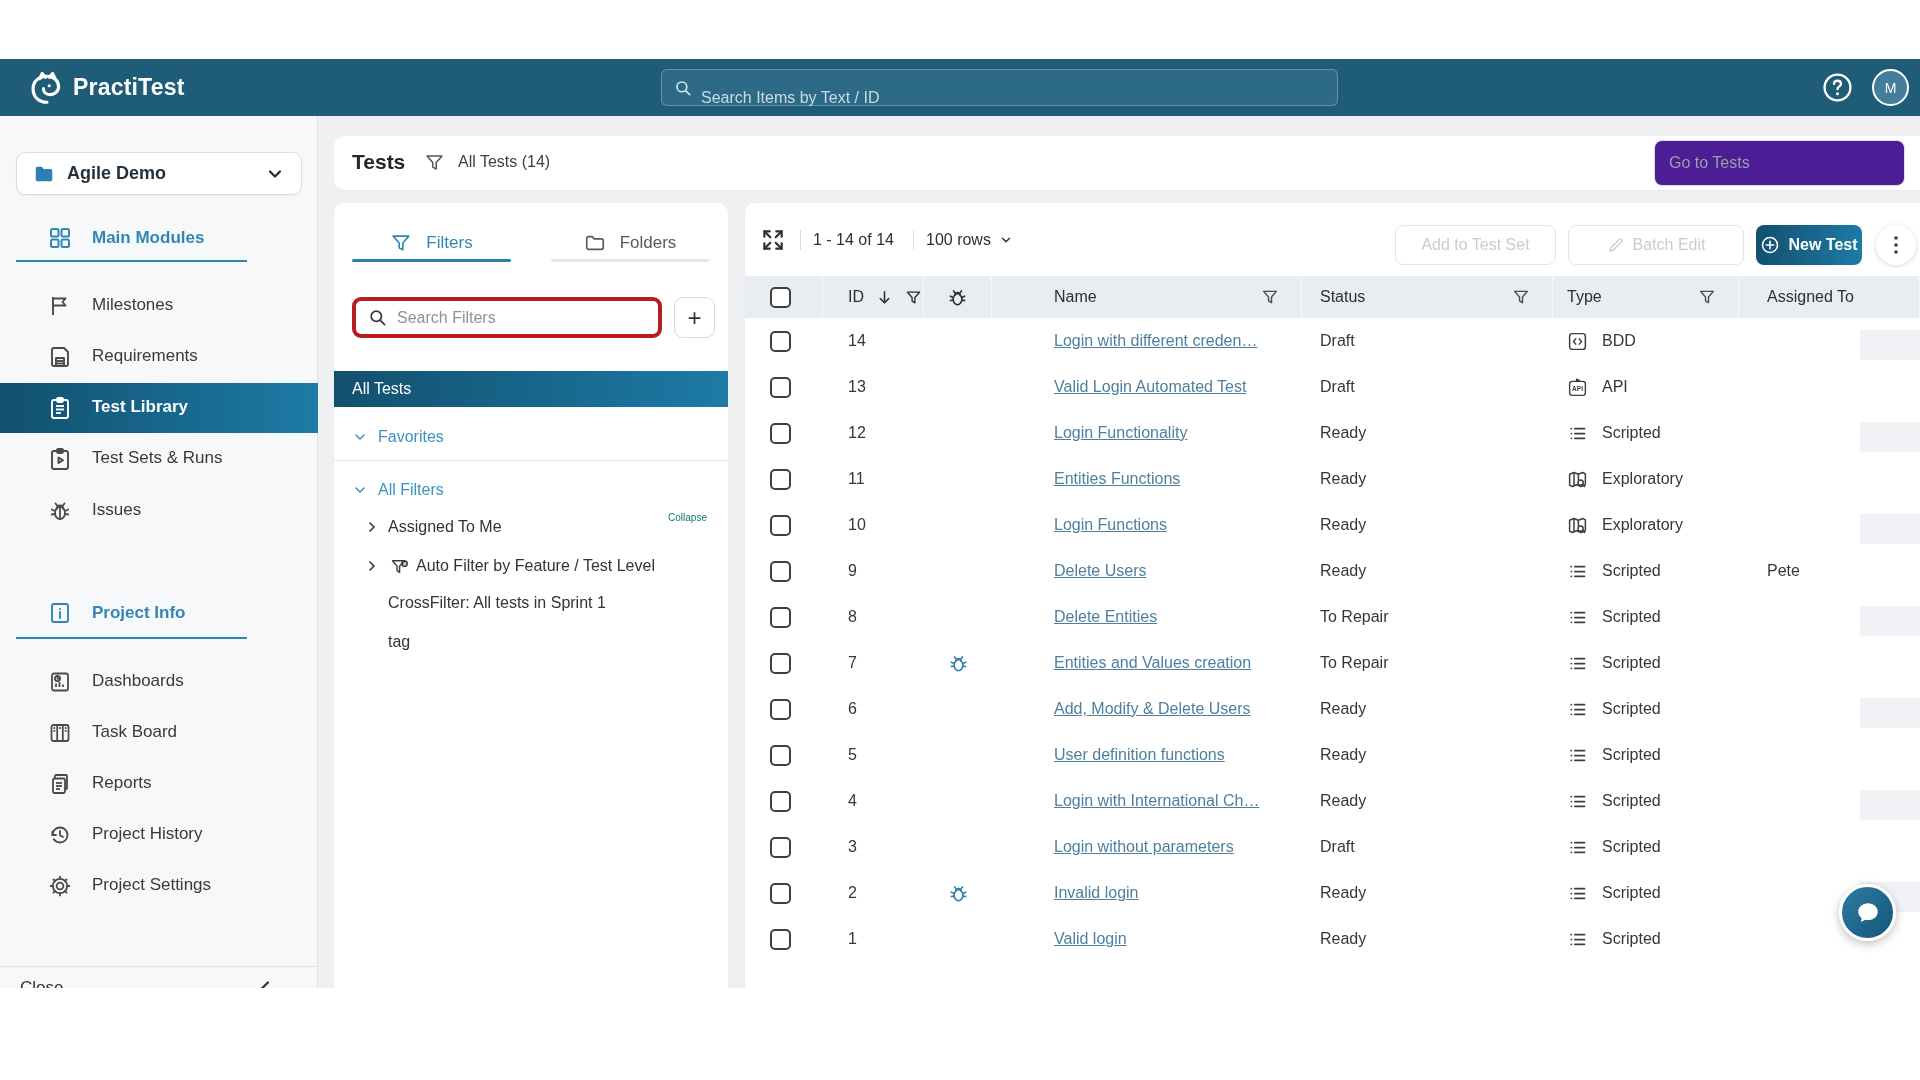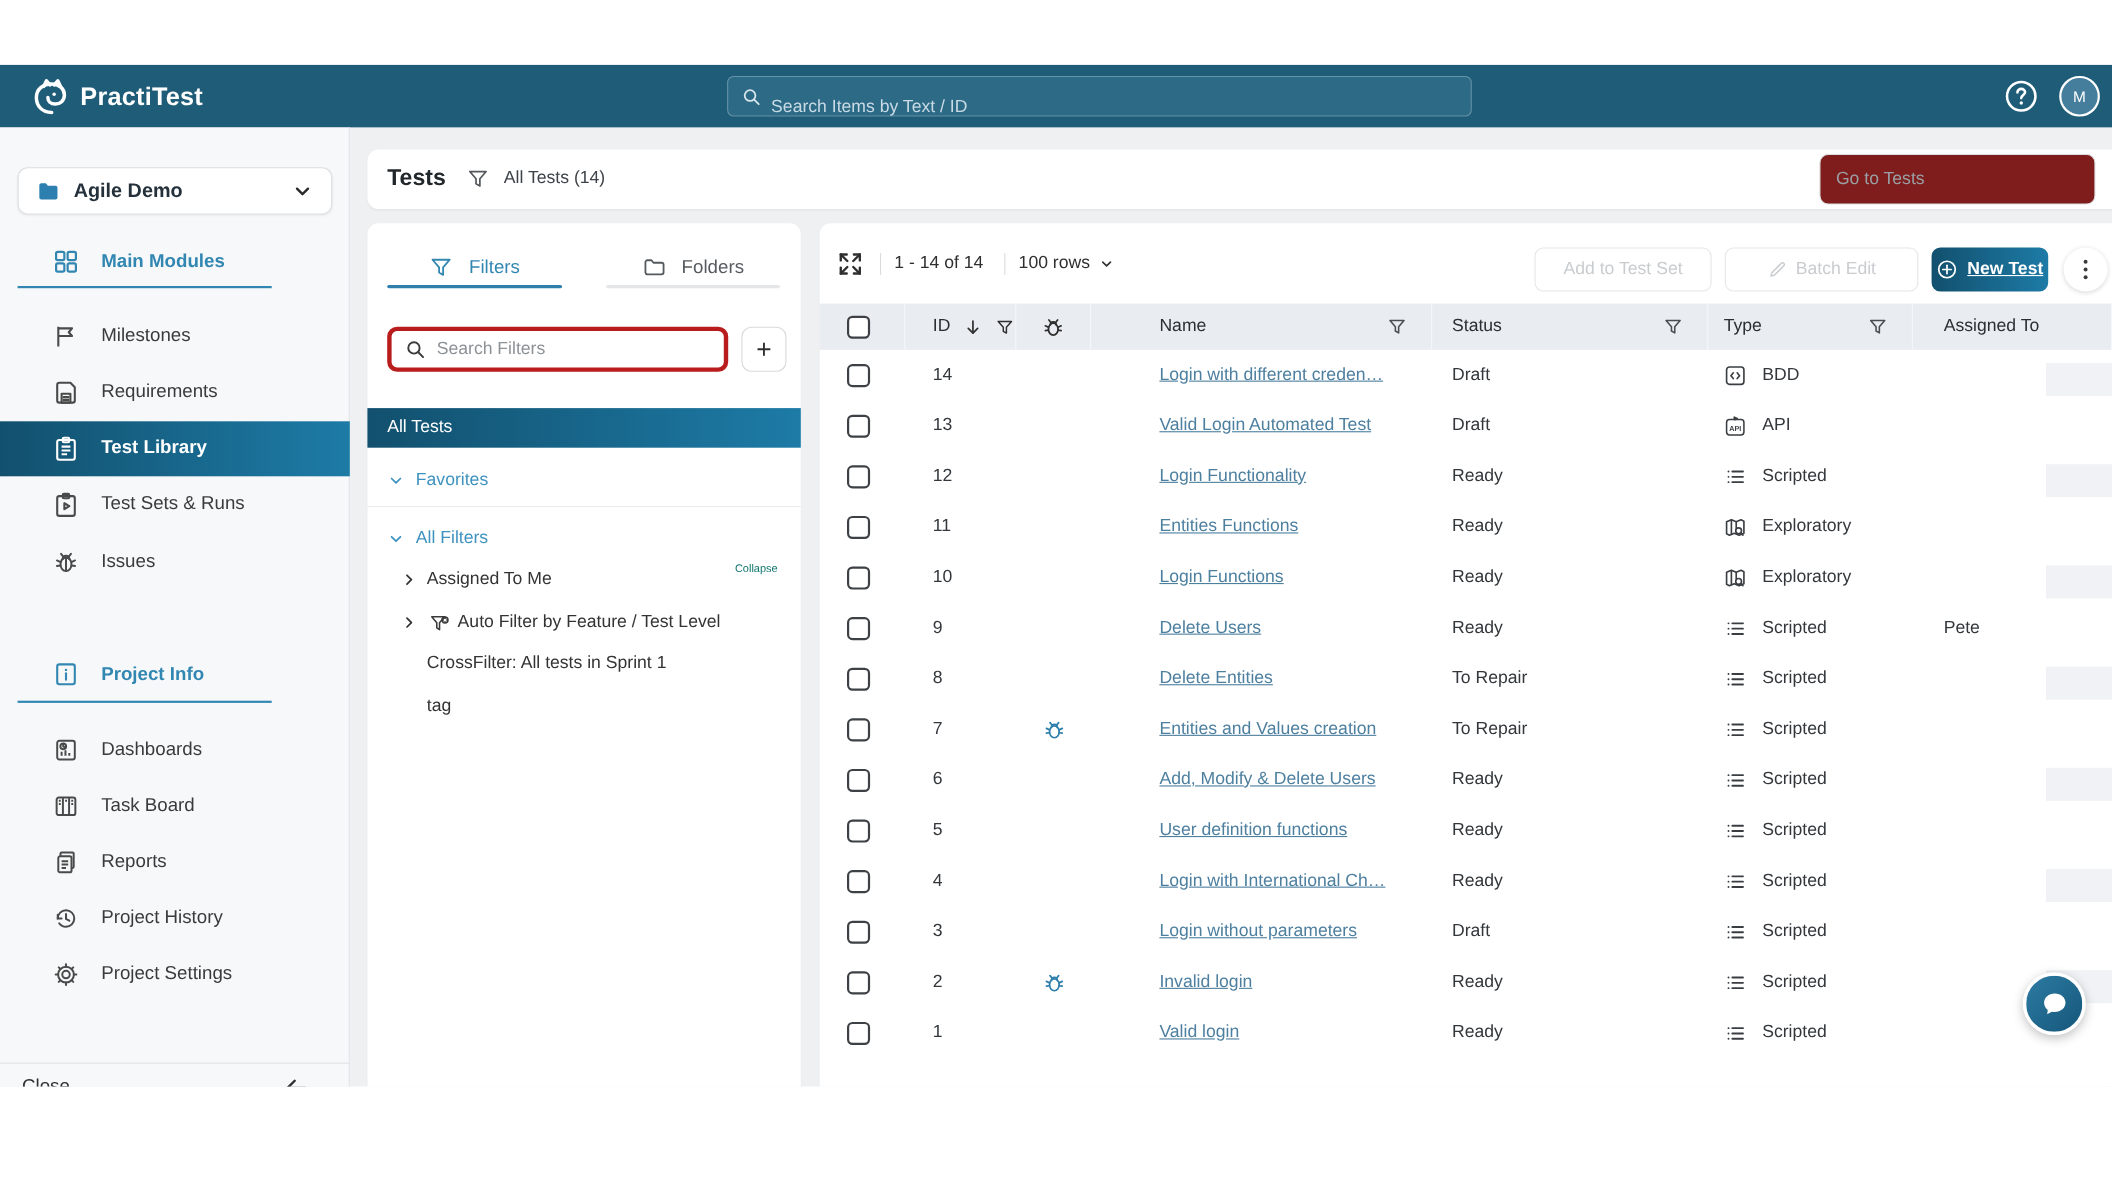--- a/index.html
+++ b/index.html
@@ -39,21 +39,21 @@
   .close-rule { position:absolute; left:0; top:850px; width:318px; height:1px; background:#e0e2e4; }
   .close-row { position:absolute; left:0; top:858px; width:318px; height:30px; cursor:pointer; }
   .close-row .lbl { position:absolute; left:20px; top:4px; font-size:17px; color:#2f2f2f; }
   .close-row .ic { position:absolute; left:256px; top:2px; width:26px; height:26px; color:#2f2f2f; }
 
   
   .header-card { position:absolute; left:334px; top:136px; width:1586px; height:54px; background:#fff; border-radius:10px 0 0 10px; box-shadow:0 1px 2px rgba(0,0,0,.04); }
   .header-card .title { position:absolute; left:18px; top:14px; font-size:21px; font-weight:bold; color:#22272b; }
   .header-card .hfunnel { position:absolute; left:90px; top:16px; width:21px; height:21px; color:#55595d; }
   .header-card .hfilter { position:absolute; left:124px; top:17px; font-size:16px; color:#3c4247; }
-  .goto-btn { position:absolute; left:1320px; top:4px; width:251px; height:46px; background:#7f1d1d; border:1px solid #dddfe1; border-radius:8px; text-align:left; padding:0 14px; font-size:16px; color:#9aa0a5; font-family:inherit; cursor:pointer; }
+  .goto-btn { position:absolute; left:1320px; top:4px; width:251px; height:46px; background:#4c1d95; border:1px solid #dddfe1; border-radius:8px; text-align:left; padding:0 14px; font-size:16px; color:#9aa0a5; font-family:inherit; cursor:pointer; }
 
   
   .filters-card { position:absolute; left:334px; top:203px; width:394px; height:810px; background:#fff; border-radius:10px; box-shadow:0 1px 2px rgba(0,0,0,.04); }
   .ftab { position:absolute; top:24px; height:32px; display:flex; align-items:center; gap:14px; cursor:pointer; }
   .ftab svg { width:22px; height:22px; }
   .ftab.filters { left:18px; width:159px; justify-content:center; color:var(--accent,#3287b2); }
   .ftab.folders { left:217px; width:158px; justify-content:center; color:#555a5e; }
   .ftab .tlbl { font-size:17px; }
   .ftab-underline { position:absolute; top:56px; height:3px; border-radius:2px; }
   .ftab-underline.active { left:18px; width:159px; background:#2e7fab; }
@@ -78,21 +78,21 @@
   .expand-btn { position:absolute; left:15px; top:24px; width:26px; height:26px; color:#2f2f2f; cursor:pointer; background:none; border:none; }
   .tb-sep { position:absolute; top:27px; width:1px; height:20px; background:#d9dbdd; }
   .tb-range { position:absolute; left:68px; top:28px; font-size:16px; color:#2f2f2f; }
   .tb-rows { position:absolute; left:181px; top:28px; font-size:16px; color:#2f2f2f; display:flex; align-items:center; gap:8px; cursor:pointer; }
   .tb-rows svg { width:14px; height:14px; }
   .btn { position:absolute; top:22px; height:40px; border-radius:8px; font-size:16px; font-family:inherit; display:flex; align-items:center; justify-content:center; gap:8px; cursor:pointer; }
   .btn.disabled { background:#fff; border:1px solid #e4e6e8; color:#c9cccf; cursor:default; }
   .btn.primary { background:linear-gradient(90deg,var(--grad-a,#12506e),var(--grad-b,#1d7ba6)); border:none; color:#fff; font-weight:bold; }
   .btn-addset { left:650px; width:161px; }
   .btn-batch { left:823px; width:176px; }
-  .btn-new { left:1011px; width:106px;text-decoration:underline; }
+  .btn-new { left:1011px; width:106px; }
   .kebab-btn { position:absolute; left:1131px; top:22px; width:40px; height:40px; border-radius:50%; background:#fff; border:none; box-shadow:0 1px 5px rgba(0,0,0,.16); cursor:pointer; color:#3a3a3a; }
 
   .grid-row { display:grid; grid-template-columns:78px 101px 68px 310px 251px 186px 121px 60px; align-items:center; }
   .thead { position:absolute; left:0; top:73px; width:1175px; height:42px; background:#e9ecf1; font-size:16px; color:#2b2f33; }
   .thead > div { height:42px; display:flex; align-items:center; border-right:1px solid #f6f8fa; }
   .th-cb { padding-left:25px; }
   .th-id { padding-left:25px; gap:12px; }
   .th-id .sort-ic { width:17px; height:17px; }
   .th-bug { justify-content:center; }
   .th-name { padding-left:62px; }

